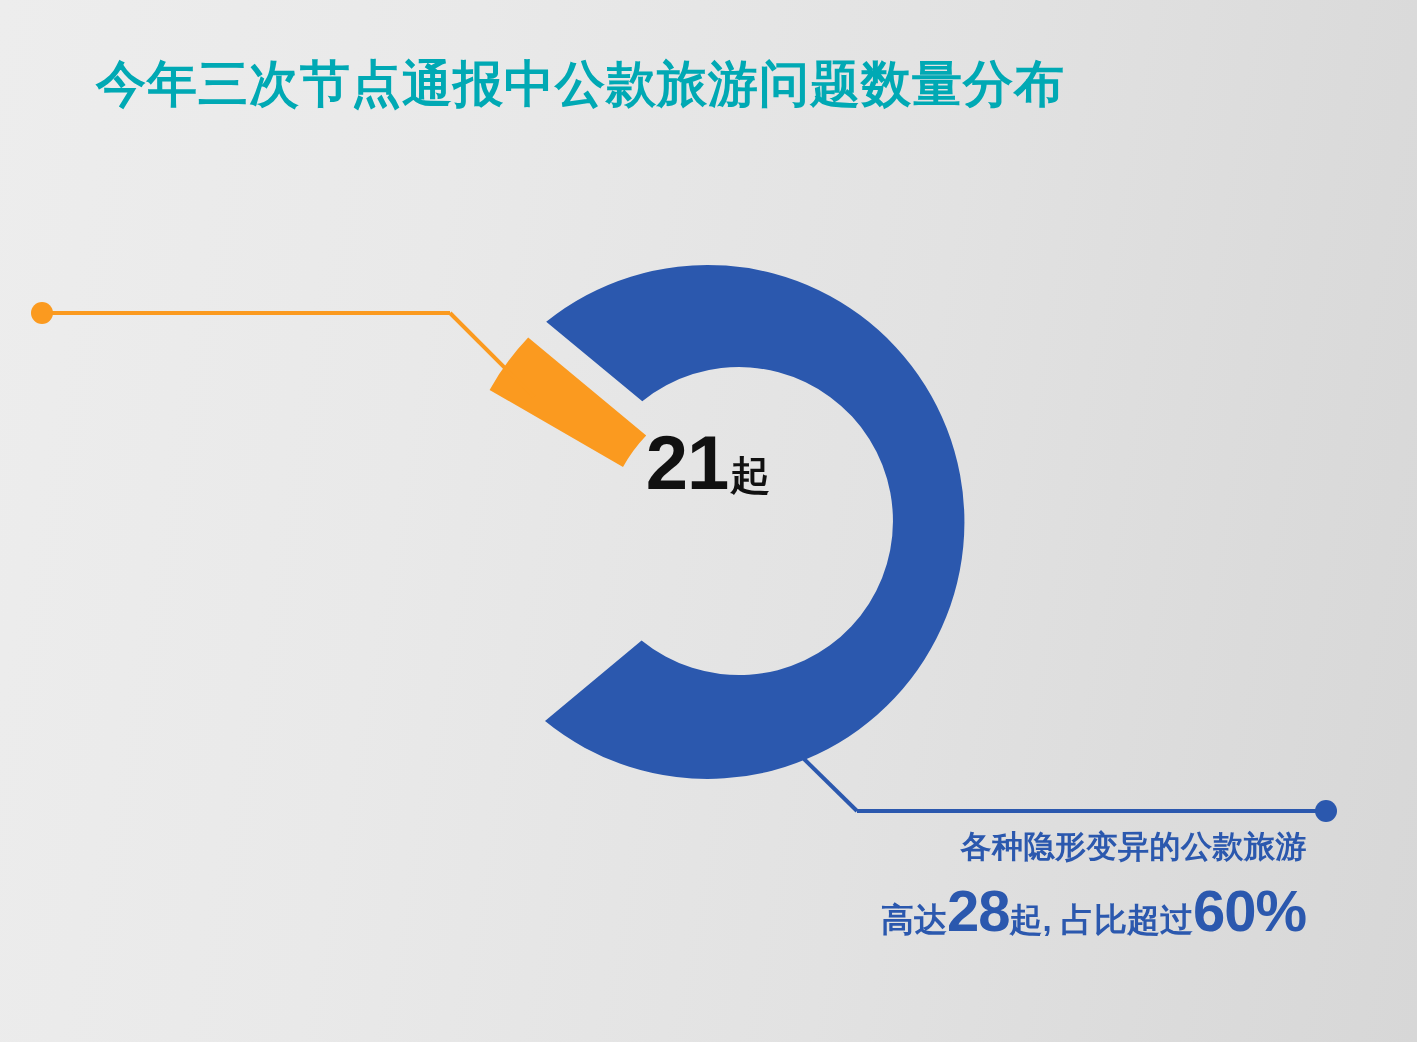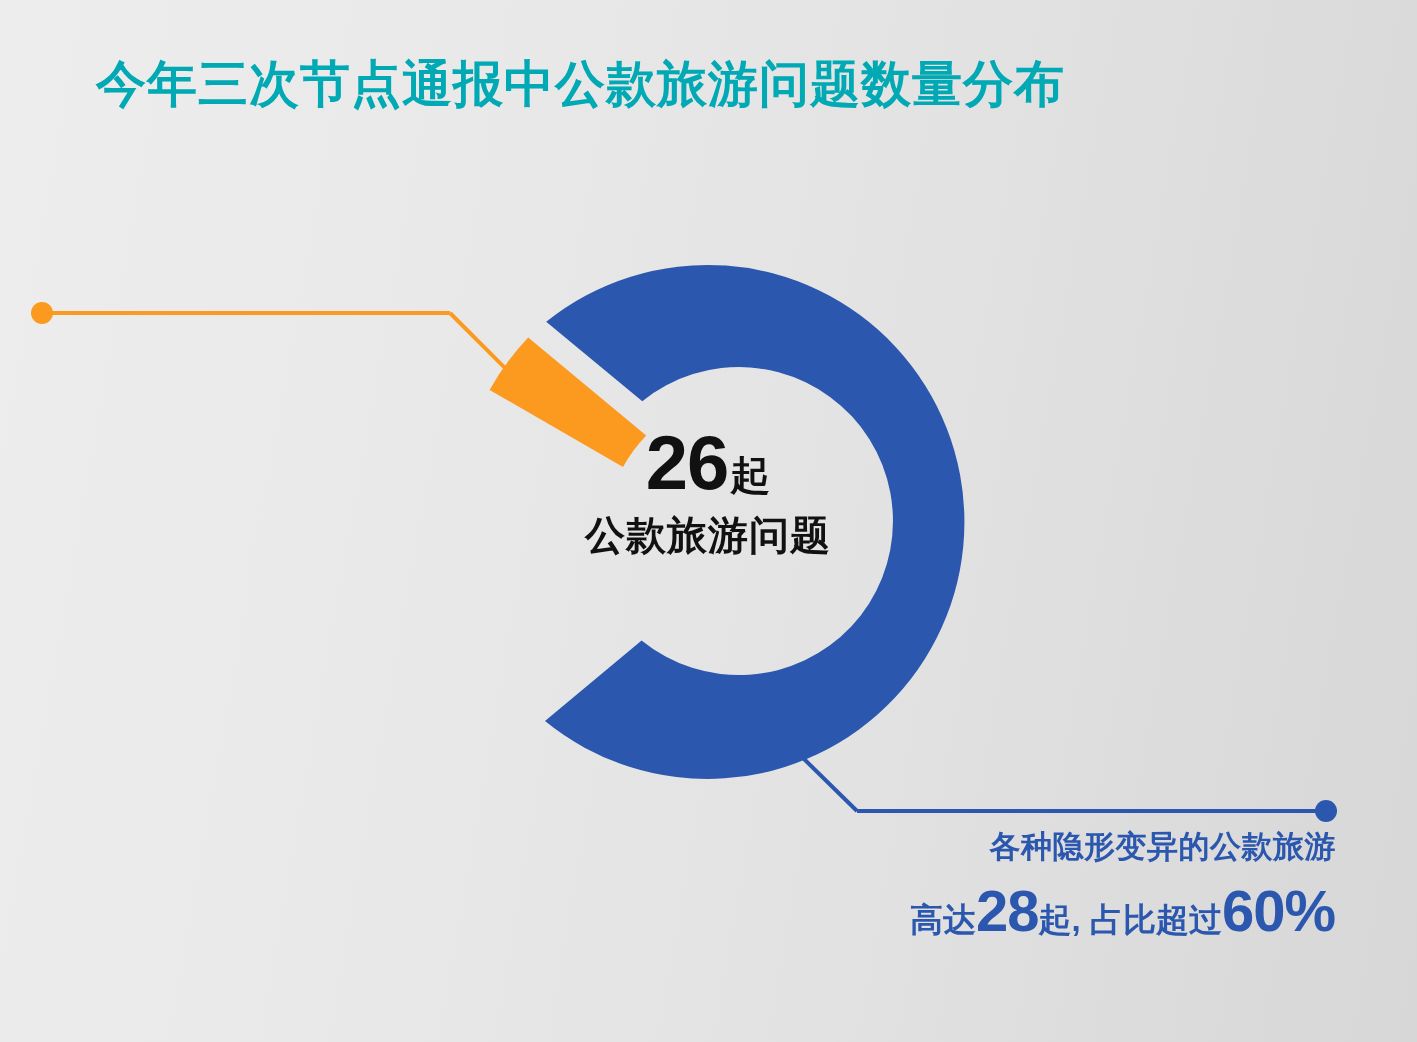--- a/index.html
+++ b/index.html
@@ -94,21 +94,21 @@
     margin-bottom: 14px;
   }
   #callout-orange .callout-stat {
     white-space: nowrap;
     line-height: 1;
   }
 
   
   #callout-blue {
     position: absolute;
-    left: 1336px;
+    left: 1307px;
     top: 826px;
     width: 520px;
     margin-left: -520px;
     text-align: right;
     color: #2B58AE;
   }
   #callout-blue .callout-head {
     font-size: 31px;
     font-weight: bold;
     letter-spacing: 0.5px;
@@ -155,23 +155,22 @@
 
     <g>
       <line x1="804" y1="759" x2="857" y2="811" stroke="#2B58AE" stroke-width="4"></line>
       <line x1="857" y1="811" x2="1324" y2="811" stroke="#2B58AE" stroke-width="4"></line>
       <circle cx="1326" cy="811" r="11" fill="#2B58AE"></circle>
     </g>
   </svg>
 
   <div id="donut-center-label">
     <span class="big-row">
-      <span class="big-num">26</span><span class="big-unit">起</span>
+      <span class="big-num">21</span><span class="big-unit">起</span>
     </span>
-    <span class="sub-row">公款旅游问题</span>
   </div>
 
 
   <div id="callout-blue">
     <div class="callout-head">各种隐形变异的公款旅游</div>
     <div class="callout-stat">
       <span class="t-sm">高达</span><span class="t-num">28</span><span class="t-unit">起</span><span class="t-sm">, </span><span class="t-sm">占比超过</span><span class="t-num">60</span><span class="t-pct">%</span>
     </div>
   </div>
 

